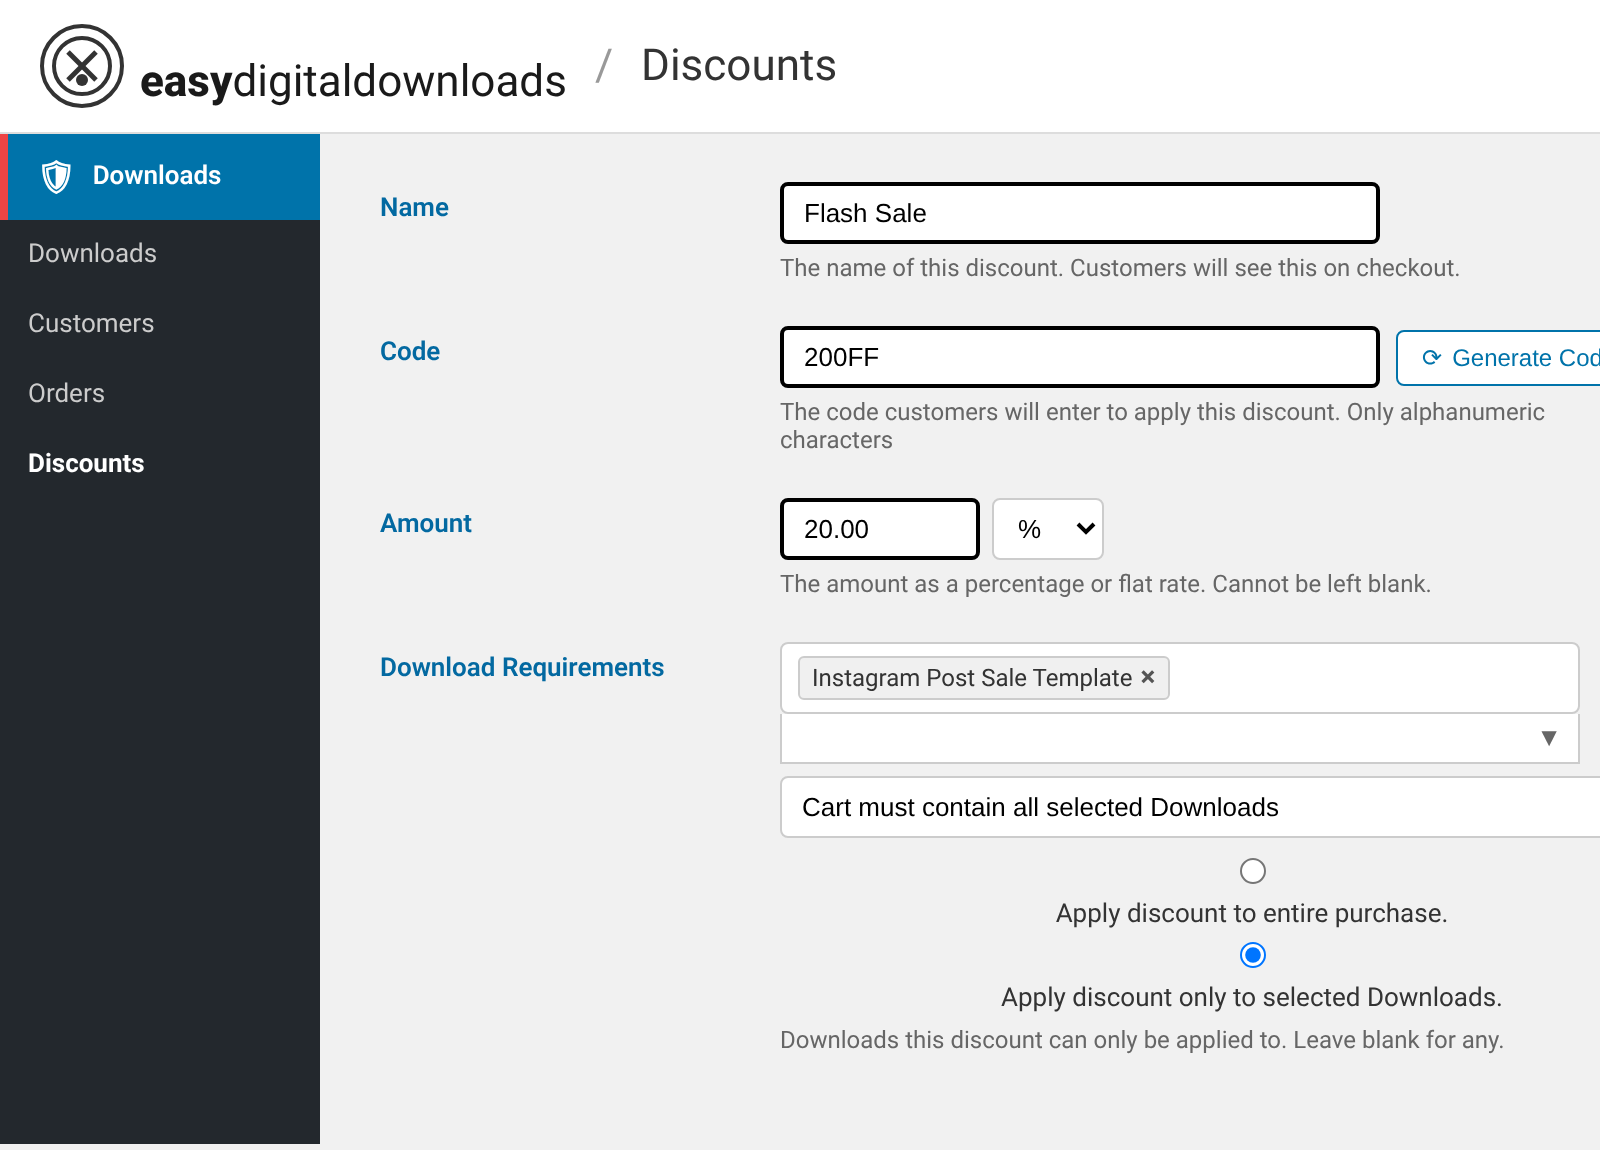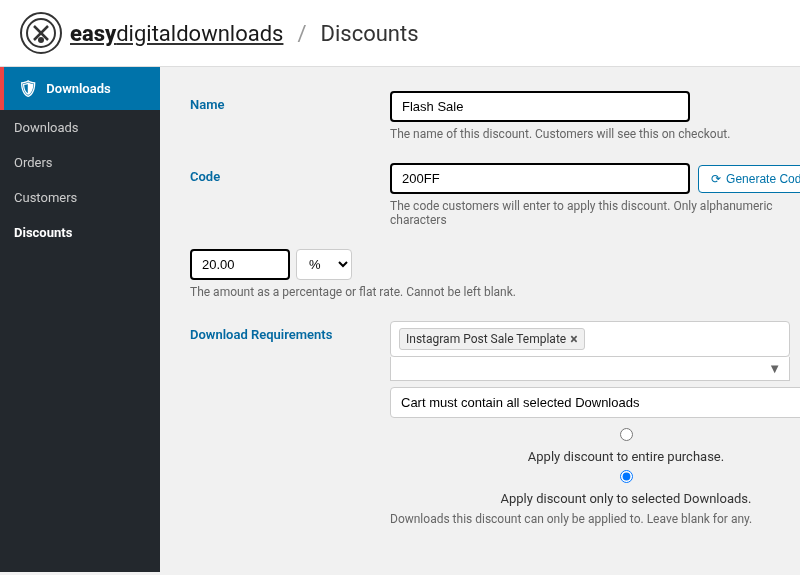--- a/index.html
+++ b/index.html
@@ -14,23 +14,22 @@
     .admin-header {
       background: #fff;
       border-bottom: 1px solid #ddd;
       padding: 12px 20px;
       display: flex;
       align-items: center;
       gap: 10px;
     }
     .logo-wrapper {
       display: flex;
-      align-items: center;
+      align-items: flex-end;
       gap: 8px;
-      text-decoration: underline;
     }
     .logo-icon {
       width: 42px;
       height: 42px;
       border-radius: 50%;
       border: 2px solid #333;
       display: flex;
       align-items: center;
       justify-content: center;
       font-size: 18px;
@@ -287,24 +286,24 @@
 
   <div class="sidebar">
     <div class="sidebar-active">
       <span class="shield-icon">🛡</span>
       <span>Downloads</span>
     </div>
     <div class="sidebar-item">
       <span>Downloads</span>
     </div>
     <div class="sidebar-item">
+      <span>Customers</span>
+    </div>
+    <div class="sidebar-item">
       <span>Orders</span>
-    </div>
-    <div class="sidebar-item">
-      <span>Customers</span>
     </div>
     <div class="sidebar-item active-text">
       <span>Discounts</span>
     </div>
   </div>
 
   <div class="main-content">
 
     <div class="form-row">
       <div class="form-label">Name</div>
@@ -322,20 +321,21 @@
           <button class="generate-btn">
             <span>⟳</span>
             <span>Generate Code</span>
           </button>
         </div>
         <div class="form-hint">The code customers will enter to apply this discount. Only alphanumeric characters</div>
       </div>
     </div>
 
     <div class="form-row">
+      <div class="form-label">Amount</div>
       <div class="form-field">
         <div class="amount-row">
           <input class="form-input amount-input" type="text" value="20.00" style="">
           <select class="amount-select">
             <option>%</option>
             <option>flat</option>
           </select>
         </div>
         <div class="form-hint">The amount as a percentage or flat rate. Cannot be left blank.</div>
       </div>

